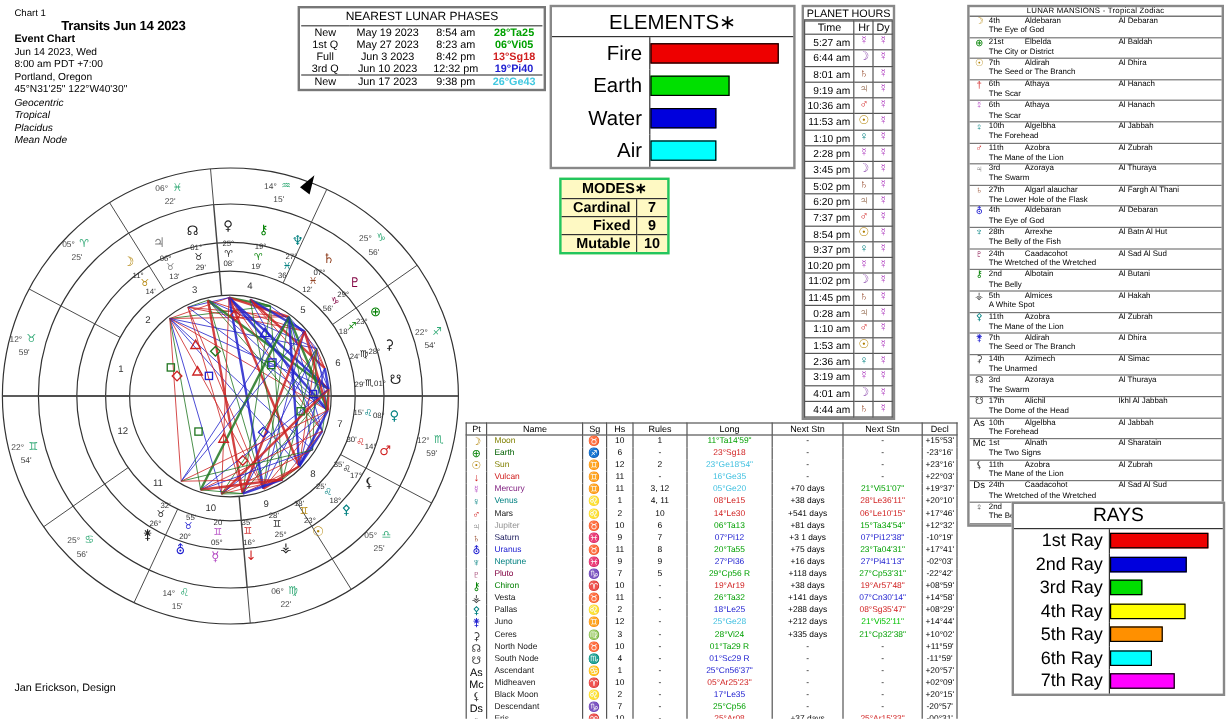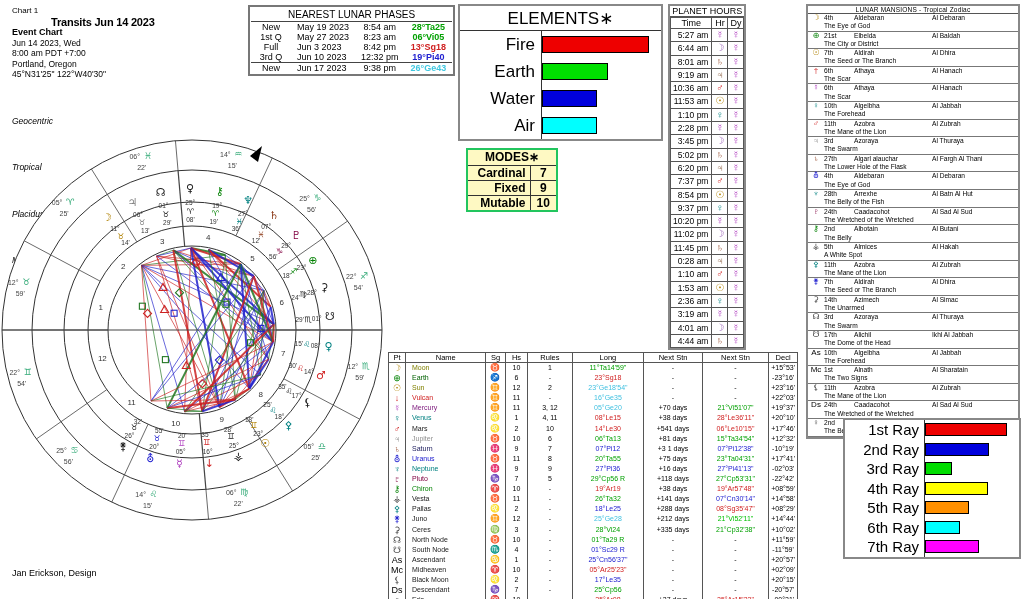--- a/index.html
+++ b/index.html
@@ -12,31 +12,31 @@
     position:relative;
     overflow:hidden;
   }
   .panel { position:absolute; }
 
   
   #chart-info { left:12px; top:6px; font-size:8.5px; line-height:10.5px; }
   #chart-info .l1 { font-size:8px; }
   #chart-info .title { font-weight:bold; font-size:11px; letter-spacing:-0.2px;margin-left:39px; }
   #chart-info .sub { font-weight:bold; font-size:9px; }
-  #chart-info .ital { font-style:italic; font-size:8.5px;margin-top:36px; }
+  #chart-info .ital { font-style:italic; font-size:8.5px; }
 
   
   #lunar-phases { left:205px; top:5px;padding-left:43px; }
   #lunar-phases .box { border:2px solid #777; background:#fff; padding:1px; }
   #lunar-phases table { border-collapse:collapse; font-size:9px; }
   #lunar-phases th { font-size:10px; font-weight:normal; text-align:center;
                      border-bottom:1px solid #444; padding:1px 0 1px 0; }
   #lunar-phases td { padding:0px 6px; white-space:nowrap; }
   #lunar-phases td.ph { text-align:center; width:40px;}
-  #lunar-phases td.dt { text-align:left;margin-left:16px; }
+  #lunar-phases td.dt { text-align:center;margin-left:16px; }
   #lunar-phases td.tm { text-align:center; }
   #lunar-phases td.lg { text-align:center; font-weight:bold; }
   #lunar-phases tr.lastrow td { border-top:1px solid #444; }
 
   
   #elements { left:458px; top:4px; width:205px; }
   #elements .box { border:2px solid #888; background:#fff; }
   #elements .hdr { text-align:center; font-size:17px; border-bottom:1px solid #333;
                    padding:2px 0 1px; }
   #elements .row { display:flex; align-items:center; height:27px;
@@ -877,20 +877,21 @@
           <td class="ns1">+37 days</td>
           <td class="ns2" style="color:#d02020">25°Ar15'33"</td>
           <td class="dcl">-00°31'</td>
         </tr>
       </tbody>
   </table>
 </div>
 
 <div class="panel" id="rays">
   <div class="box">
+    <div class="hdr">RAYS</div>
     <div id="ry-body">
         <div class="row">
           <div class="lbl">1st Ray</div>
           <div class="barwrap">
             <div class="bar" style="width:82px;background:#ee0000"></div>
           </div>
         </div>
         <div class="row">
           <div class="lbl">2nd Ray</div>
           <div class="barwrap">

